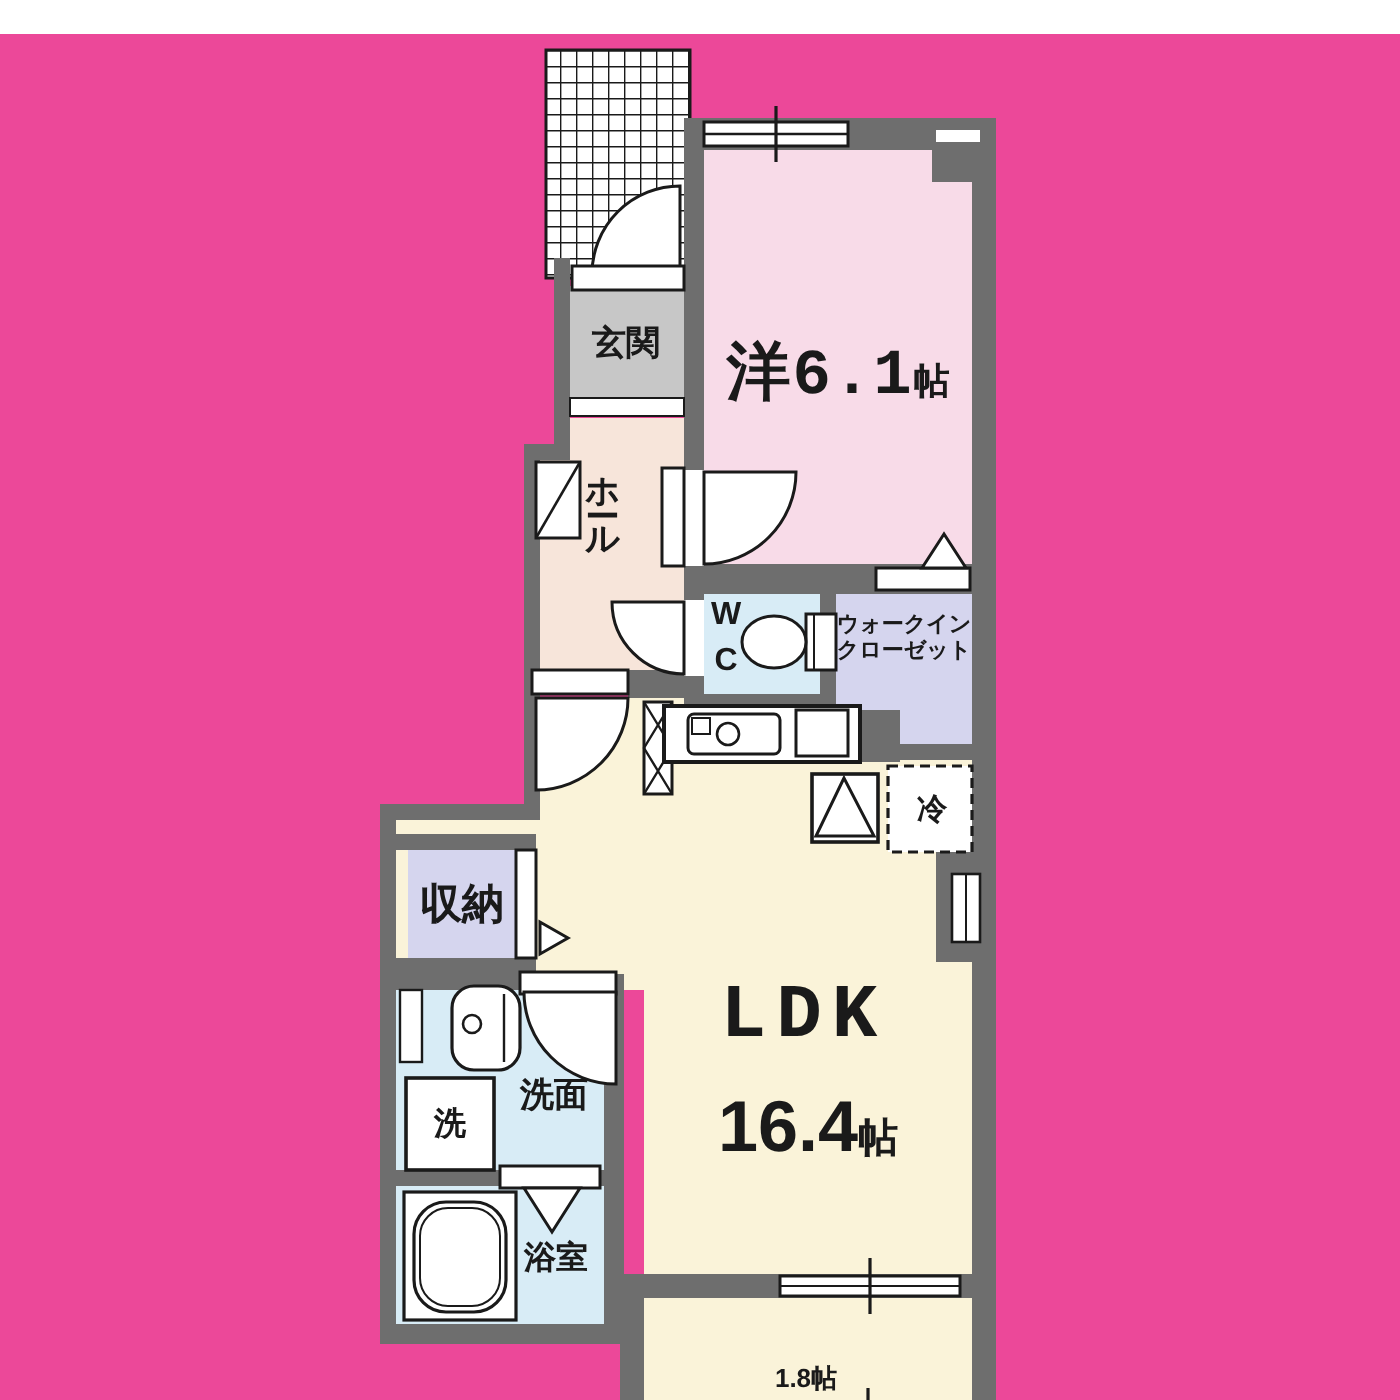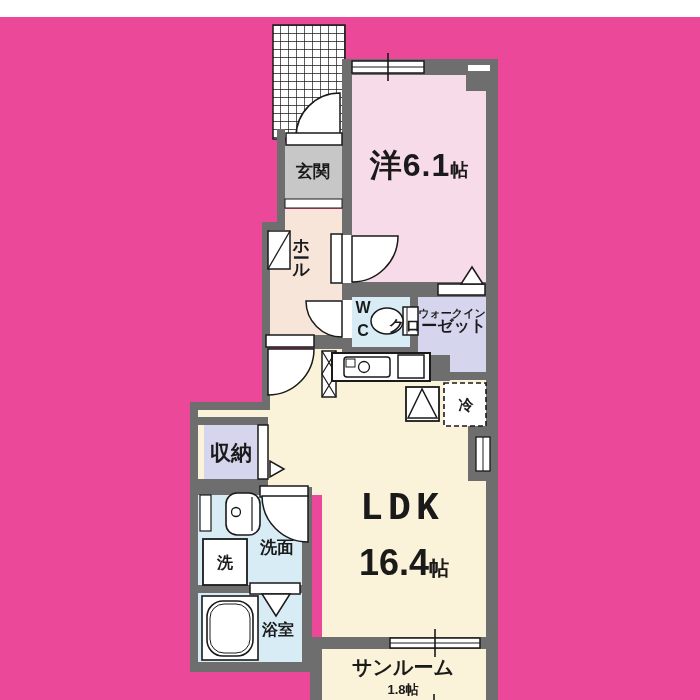--- a/index.html
+++ b/index.html
@@ -193,37 +193,36 @@
       <rect x="202" y="579" width="56" height="64" fill="#ffffff" stroke="#1a1a1a" stroke-width="1.6"></rect>
       <rect x="207" y="584" width="46" height="55" rx="16" fill="#ffffff" stroke="#1a1a1a" stroke-width="1.6"></rect>
       <rect x="210" y="587" width="40" height="49" rx="14" fill="#ffffff" stroke="#1a1a1a" stroke-width="1"></rect>
     </g>
   </g>
 </svg>
 
 <div class="lbl" style="left:313px;top:155px;font-size:17px;">玄関</div>
 <div class="lbl lbl-vert" style="left:301px;top:233px;font-size:17px;">ホール</div>
 
-<div class="lbl" style="left:419px;top:148px;">
+<div class="lbl" style="left:419px;top:172px;font-family:Liberation Mono, monospace;">
   <span class="big">洋6.1</span><span class="unit">帖</span>
 </div>
 
 <div class="lbl" style="left:363px;top:291px;font-size:16px;">W</div>
 <div class="lbl" style="left:363px;top:314px;font-size:16px;">C</div>
 
 <div class="lbl" style="left:452px;top:296px;font-size:11px;font-weight:600;text-align:right;">ウォークイン</div>
-<div class="lbl" style="left:428px;top:309px;font-size:16px;font-weight:600;padding-left:19px;">クローゼット</div>
+<div class="lbl" style="left:452px;top:309px;font-size:11px;font-weight:600;">クローゼット</div>
 
 <div class="lbl" style="left:466px;top:388px;font-size:15px;">冷</div>
 <div class="lbl" style="left:231px;top:436px;font-size:21px;">収納</div>
 <div class="lbl" style="left:225px;top:546px;font-size:16px;">洗</div>
 <div class="lbl" style="left:277px;top:531px;font-size:17px;">洗面</div>
 <div class="lbl" style="left:278px;top:613px;font-size:16px;">浴室</div>
 
 <div class="lbl ldk-name" style="left:402px;top:492px;font-family:Liberation Mono, monospace;">LDK</div>
 <div class="lbl" style="left:404px;top:546px;">
   <span class="ldk-size">16.4</span><span class="ldk-unit">帖</span>
 </div>
 
-<div class="lbl" style="left:403px;top:650px;font-size:20px;">サンルーム</div>
 <div class="lbl" style="left:403px;top:673px;font-size:13px;">1.8帖</div>
 
 </div>
 
 </body></html>

